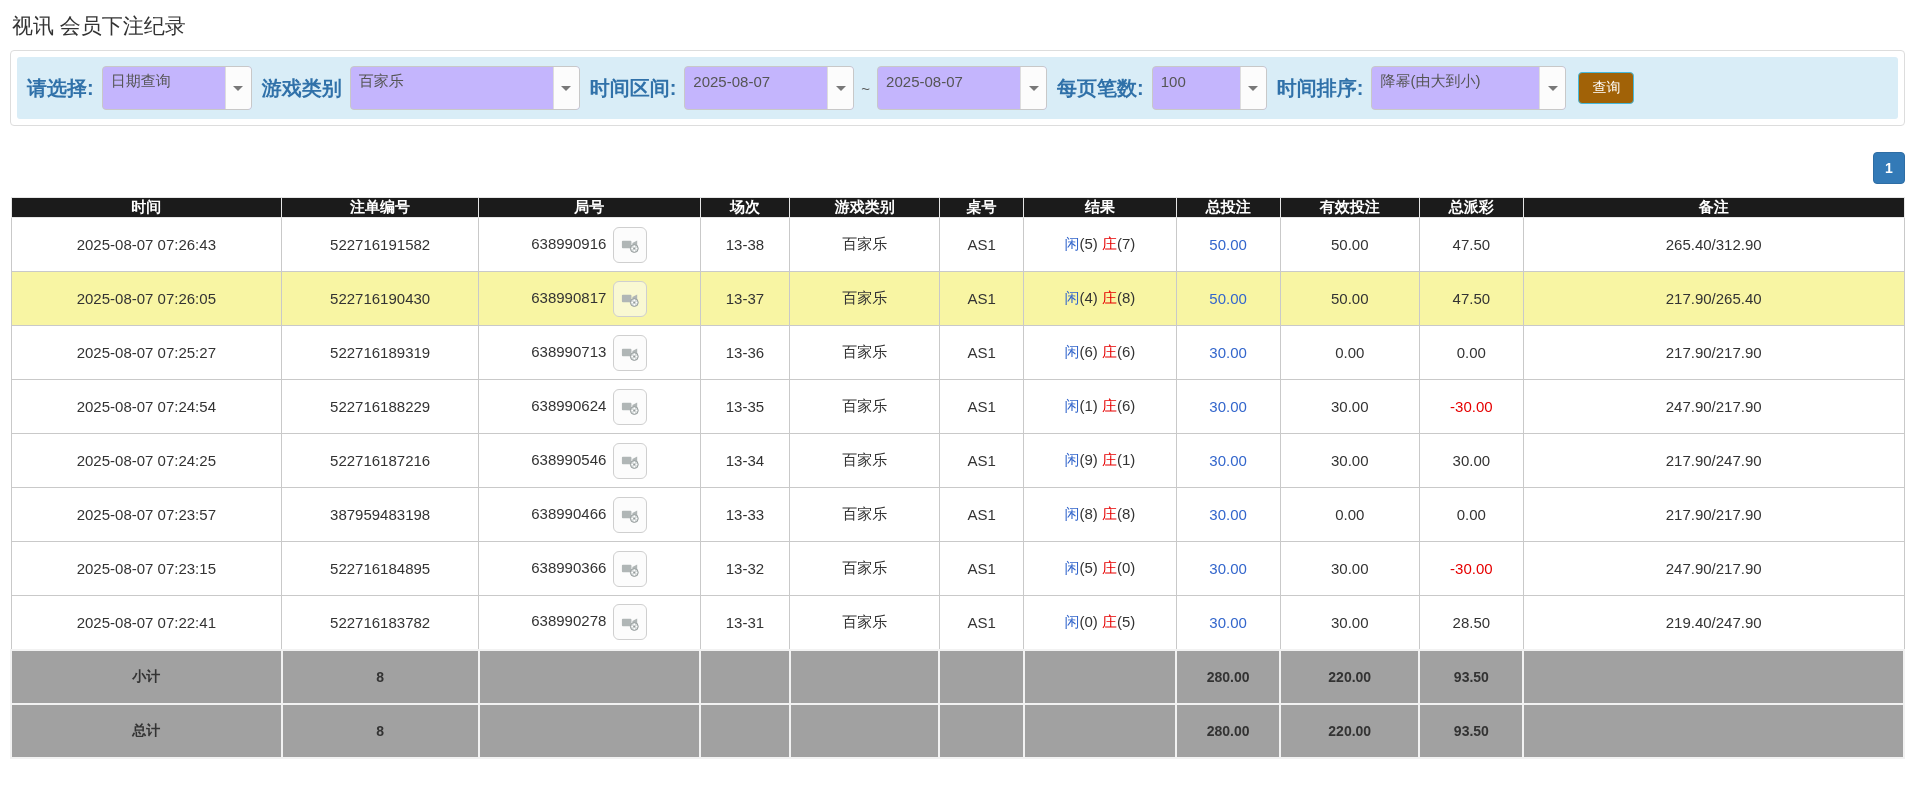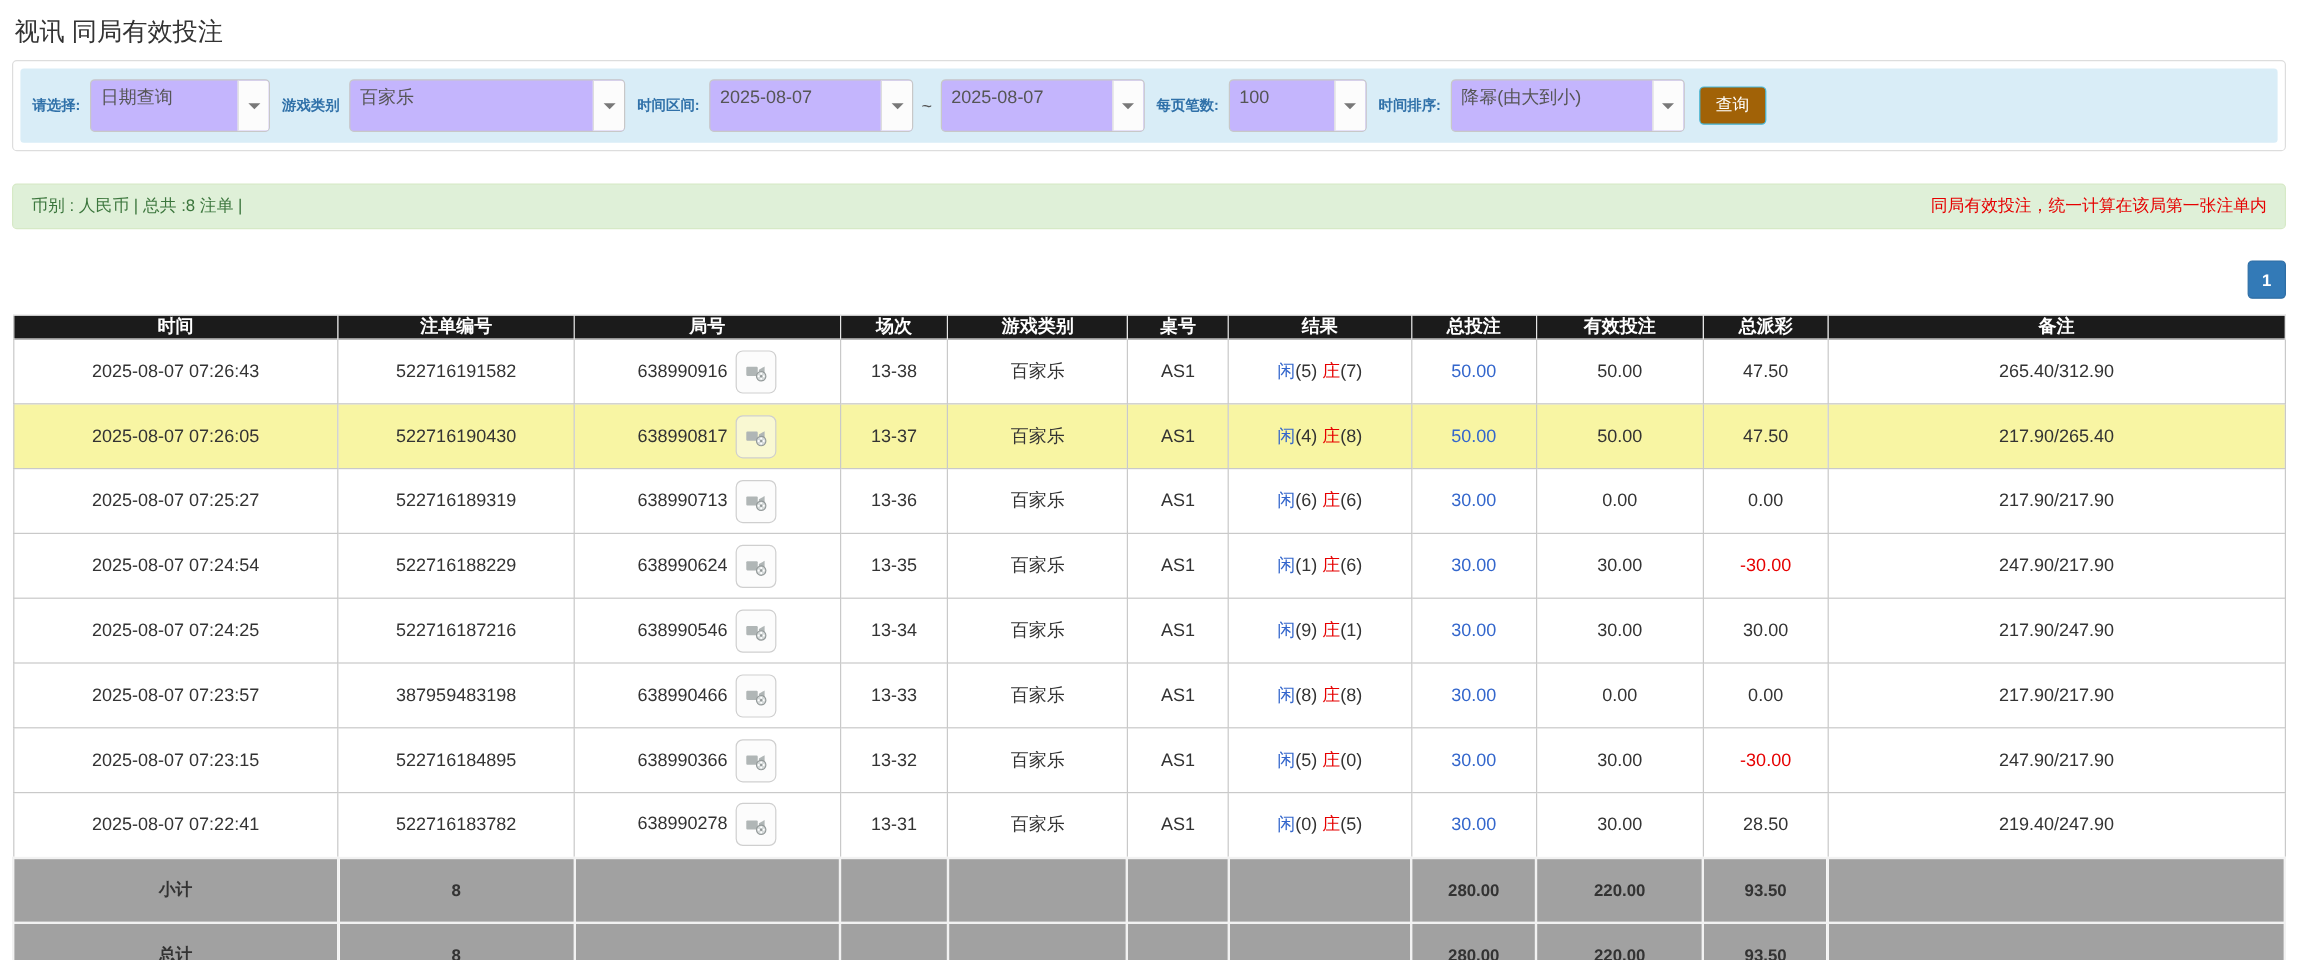--- a/index.html
+++ b/index.html
@@ -19,21 +19,21 @@
   
   .filter-panel {
     border: 1px solid #ddd; border-radius: 4px; background:#fff;
     padding: 6px;
   }
   .filter-bar {
     background:#d9edf7; border-radius: 3px;
     padding: 9px 10px; display: flex; align-items: center; white-space: nowrap;
   }
   .flabel {
-    font-size: 12px; font-weight: bold; color:#3071a9;
+    font-size: 20px; font-weight: bold; color:#3071a9;
     margin: 0 8px 0 10px;
   }
   .combo {
     display: inline-flex; align-items: stretch; height: 44px;
     background:#c4b5fd; border:1px solid #c8c8c8; border-radius:4px;
     overflow: hidden; vertical-align: middle;
   }
   .combo-text {
     border: 0; outline: none; height: 28px; font-size: 15px; color:#555;
     padding: 0 8px; background: transparent; flex: 1 1 auto; min-width: 0;
@@ -98,21 +98,21 @@
   tfoot td {
     background:#a1a1a1 !important; color:#fff; font-weight:bold; height:37px;
     border:2px solid #f2f2f2 !important; font-size:14px;
   }
 </style>
 </head>
 <body>
 
 <div class="page">
 
-  <h1 class="page-title">视讯 同局有效投注</h1>
+  <h1 class="page-title">视讯 会员下注纪录</h1>
 
   <div class="filter-panel">
     <div class="filter-bar">
 
       <span class="flabel" style="margin-left:0">请选择:</span>
       <span class="combo" style="width:150px">
         <input class="combo-text" readonly="" value="日期查询" style="">
         <span class="combo-arrow">
             <i></i>
           </span>
@@ -154,24 +154,20 @@
         <input class="combo-text" readonly="" value="降幂(由大到小)" style="">
         <span class="combo-arrow">
             <i></i>
           </span>
       </span>
 
       <button class="search-btn">查询</button>
     </div>
   </div>
 
-  <div class="notice">
-    <span class="notice-left">币别 : 人民币 | 总共 :8 注单 |</span>
-    <span class="notice-right">同局有效投注，统一计算在该局第一张注单内</span>
-  </div>
 
   <div class="pagination">
     <a class="page-btn">1</a>
   </div>
 
   <table class="records">
     <colgroup id="cols">
         <col style="width:14.3%">
         <col style="width:10.4%">
         <col style="width:11.7%">

